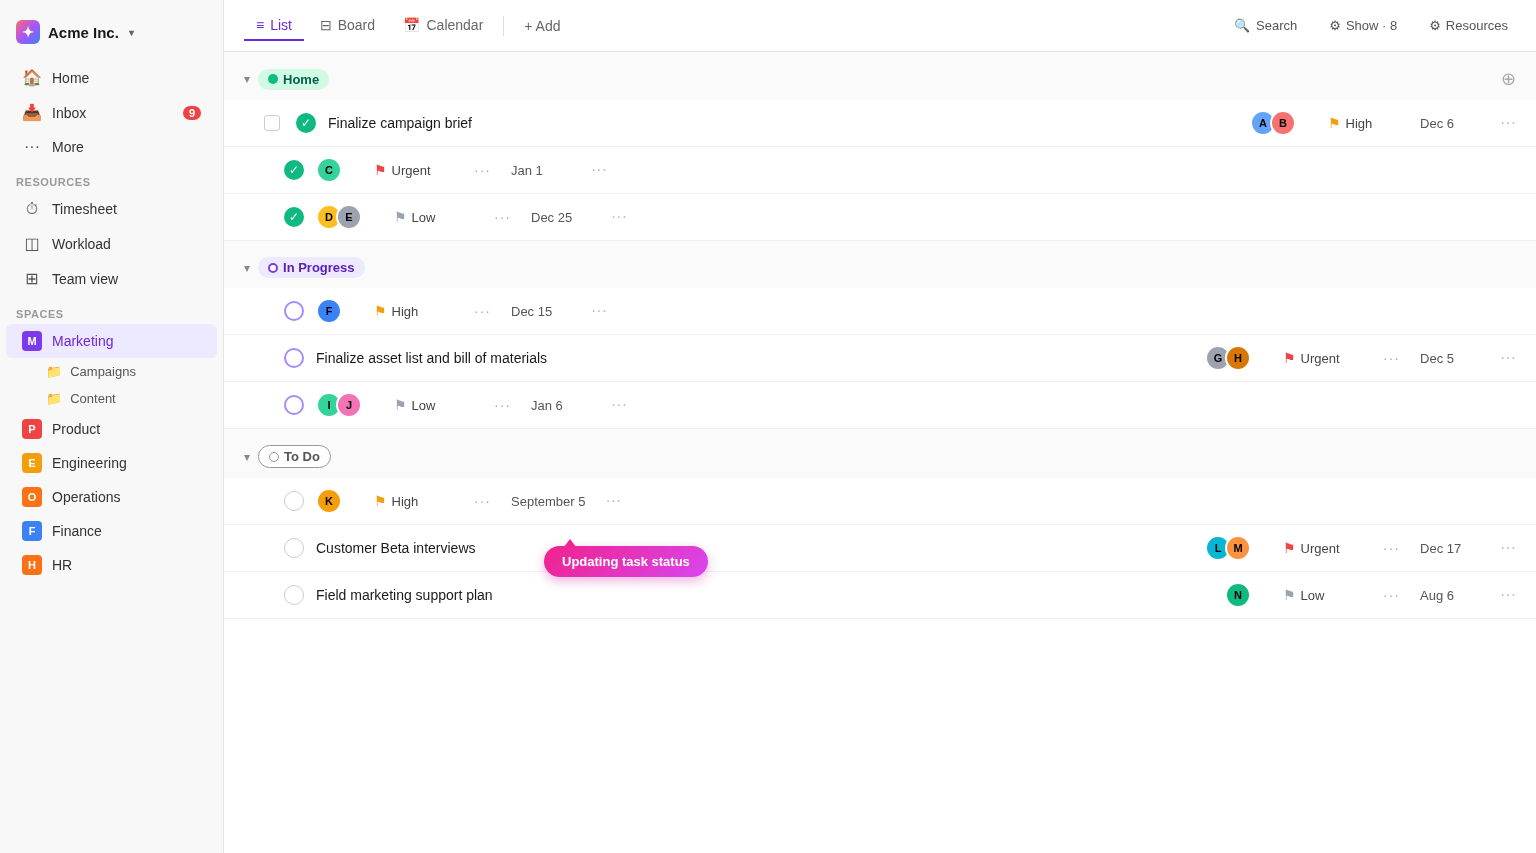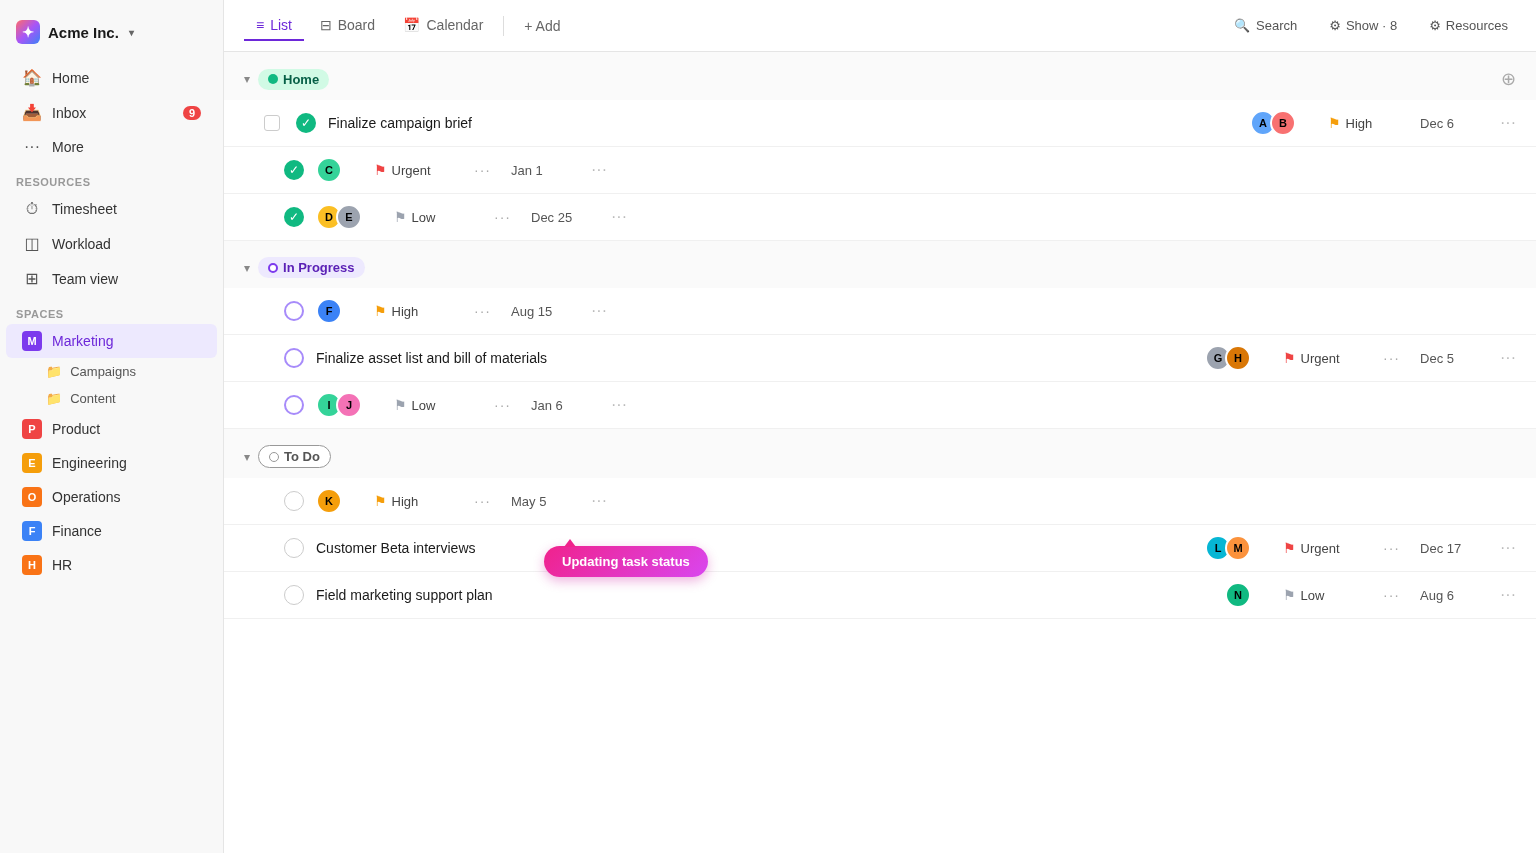--- a/index.html
+++ b/index.html
@@ -467,21 +467,21 @@
     <div class="task-row">
       <div class="task-status-icon task-status-circle" style="margin-left:20px;border:2px solid #a78bfa;"></div>
       <div class="task-avatars">
         <div class="avatar" style="background:#3b82f6">F</div>
       </div>
       <div class="task-priority">
         <span class="priority-flag flag-high">⚑</span>
         <span>High</span>
       </div>
       <span class="task-dots">···</span>
-      <span class="task-date">Aug 15</span>
+      <span class="task-date">Dec 15</span>
       <span class="task-more">···</span>
     </div>
 
     <div class="task-row">
       <div class="task-status-icon task-status-circle" style="margin-left:20px;border:2px solid #a78bfa;"></div>
       <span class="task-name">Finalize asset list and bill of materials</span>
       <div class="task-avatars">
         <div class="avatar" style="background:#9ca3af">G</div>
         <div class="avatar" style="background:#d97706">H</div>
       </div>
@@ -524,21 +524,21 @@
     <div class="task-row">
       <div class="task-status-icon task-status-empty" style="margin-left:20px;"></div>
       <div class="task-avatars">
         <div class="avatar" style="background:#f59e0b">K</div>
       </div>
       <div class="task-priority">
         <span class="priority-flag flag-high">⚑</span>
         <span>High</span>
       </div>
       <span class="task-dots">···</span>
-      <span class="task-date">May 5</span>
+      <span class="task-date">September 5</span>
       <span class="task-more">···</span>
     </div>
 
     <div class="task-row">
       <div class="task-status-icon task-status-empty" style="margin-left:20px;"></div>
       <span class="task-name">Customer Beta interviews</span>
       <div class="task-avatars">
         <div class="avatar" style="background:#06b6d4">L</div>
         <div class="avatar" style="background:#fb923c">M</div>
       </div>

